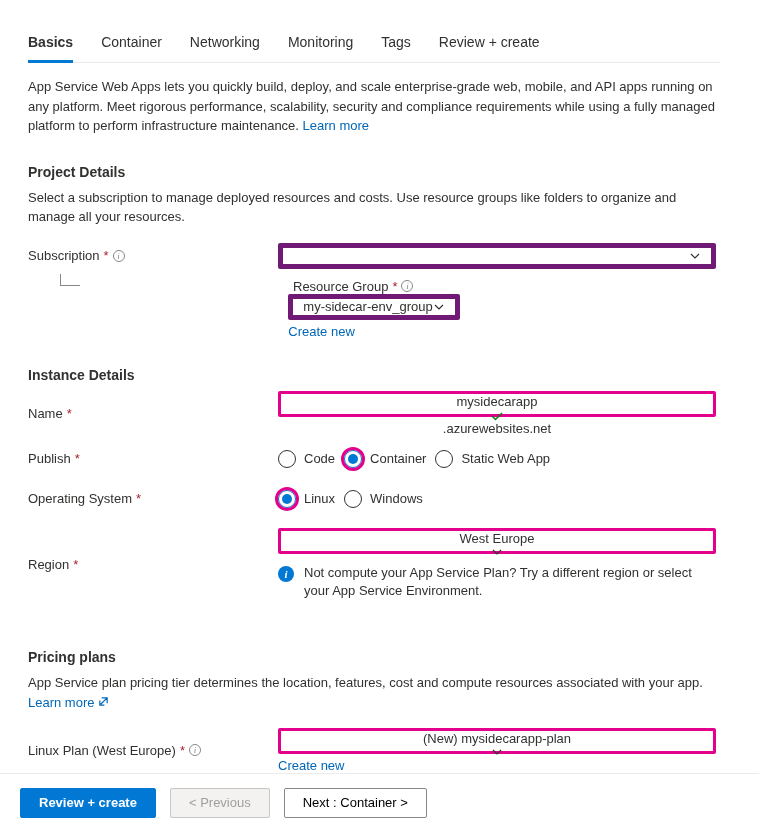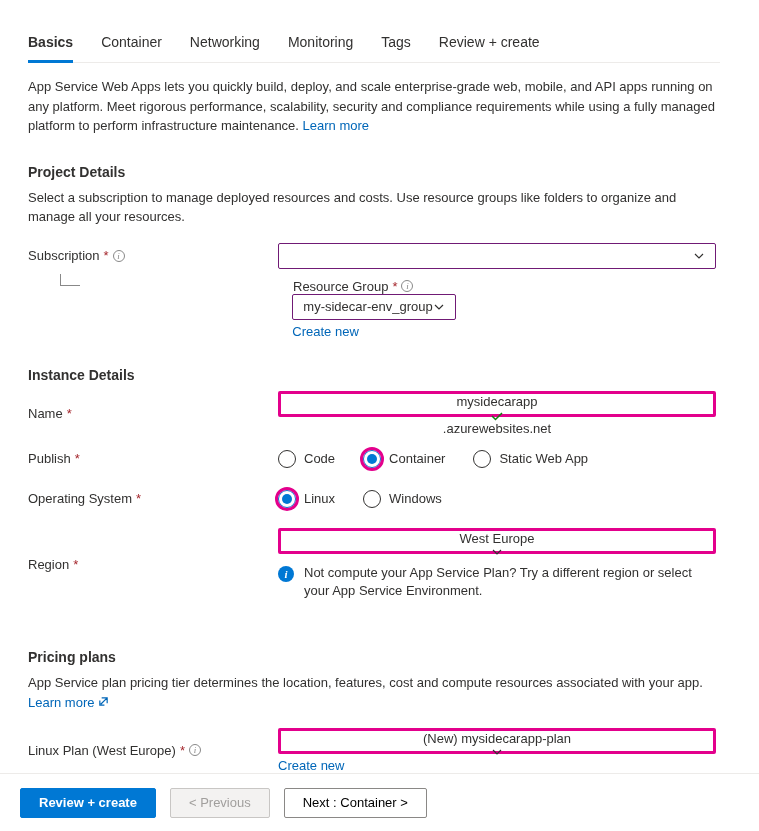--- a/index.html
+++ b/index.html
@@ -81,39 +81,39 @@
     font-size: 9px; color: #888; font-style: italic; font-family: serif;
     cursor: pointer;
   }
   .form-control-area {
     flex: 1;
     max-width: 438px;
   }
   .select, .text-input {
     width: 100%;
     height: 26px;
-    border: 1px solid #701a75;
+    border: 5px solid #701a75;
     border-radius: 2px;
     padding: 0 10px;
     background: #fff;
     display: flex;
     align-items: center;
     justify-content: space-between;
     cursor: pointer;
     position: relative;
   }
   .select.highlighted, .text-input.highlighted { border: 3px solid #e3008c; flex-direction: column; }
   .chevron {
     width: 12px; height: 12px;
   }
   .chevron svg { width: 12px; height: 12px; stroke: #323130; stroke-width: 1.2; fill: none; }
   .check-icon svg { width: 14px; height: 14px; stroke: #107c10; stroke-width: 1.5; fill: none; }
   .sub-link { color: #0066b8; font-size: 13px; margin-top: 4px; cursor: pointer; display: inline-block; }
   .suffix-text { text-align: center; font-size: 13px; margin-top: 4px; color: #323130; }
-  .radio-group { display: flex; gap: 28px; align-items: flex-end; }
+  .radio-group { display: flex; gap: 9px; align-items: flex-end; }
   .radio {
     display: flex; align-items: center; gap: 8px; cursor: pointer;
   }
   .radio-circle {
     width: 18px; height: 18px; border: 1px solid #323130; border-radius: 50%;
     display: flex; align-items: center; justify-content: center;
   }
   .radio-circle.selected { border-color: #0078d4; }
   .radio-circle.selected.highlighted { outline: 3px solid #e3008c; }
   .radio-dot { width: 10px; height: 10px; background: #0078d4; border-radius: 50%; }

